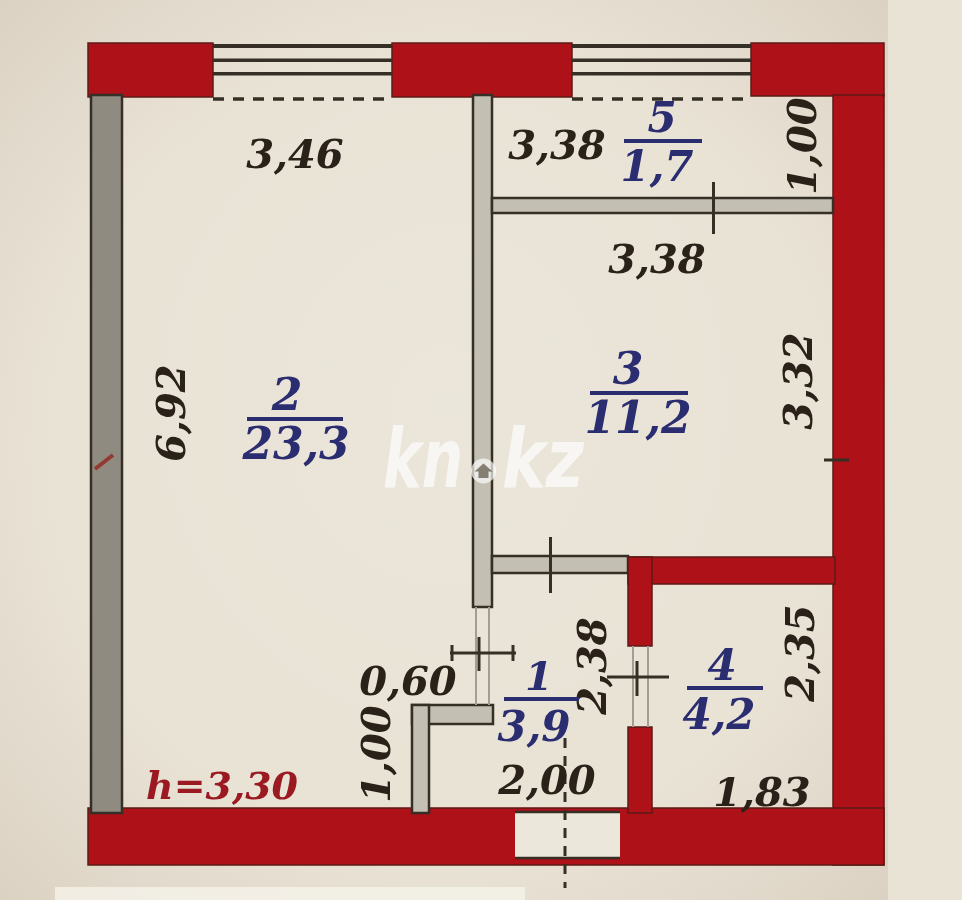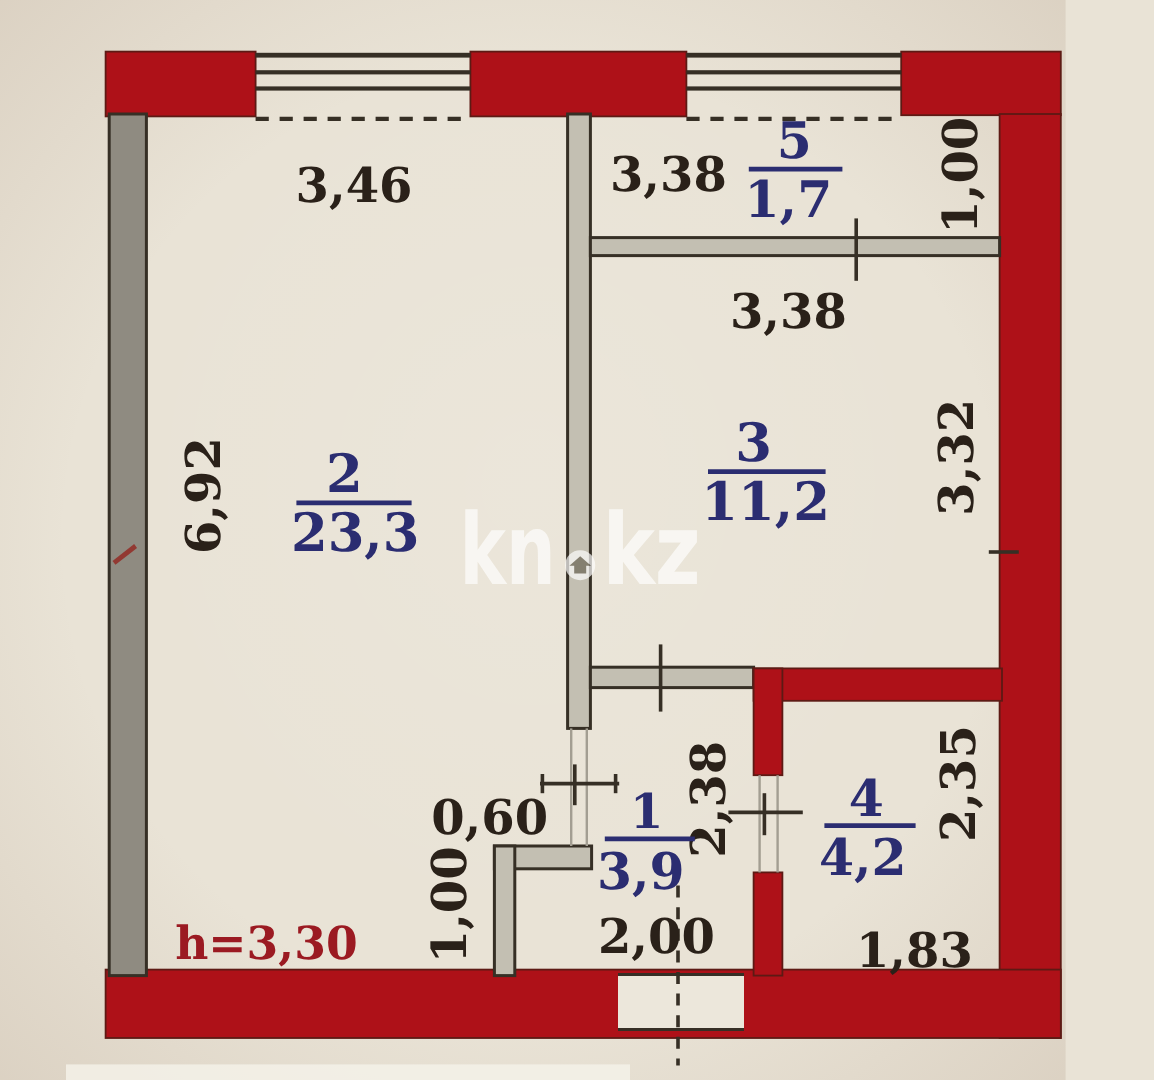--- a/index.html
+++ b/index.html
@@ -7,20 +7,21 @@
     width:962px;height:900px;overflow:hidden;
     background:var(--paper,#e9e3d6);
     font-family:"DejaVu Serif", serif;
   }
   .photo{
     position:relative;width:888px;height:900px;
     background:
       radial-gradient(ellipse at 50% 45%, rgba(255,255,255,0.10) 0%, rgba(255,255,255,0) 55%),
       radial-gradient(ellipse at 50% 50%, rgba(0,0,0,0) 62%, rgba(150,120,95,0.16) 100%),
       var(--paper,#e9e3d6);
+    font-style: italic;
   }
   svg{display:block;}
   .dim{
     font-family:"DejaVu Serif", serif;
     font-weight:700;
     fill:var(--text_black,#2a2119);
   }
   .roomlbl{
     font-family:"DejaVu Serif", serif;
     font-weight:700;

